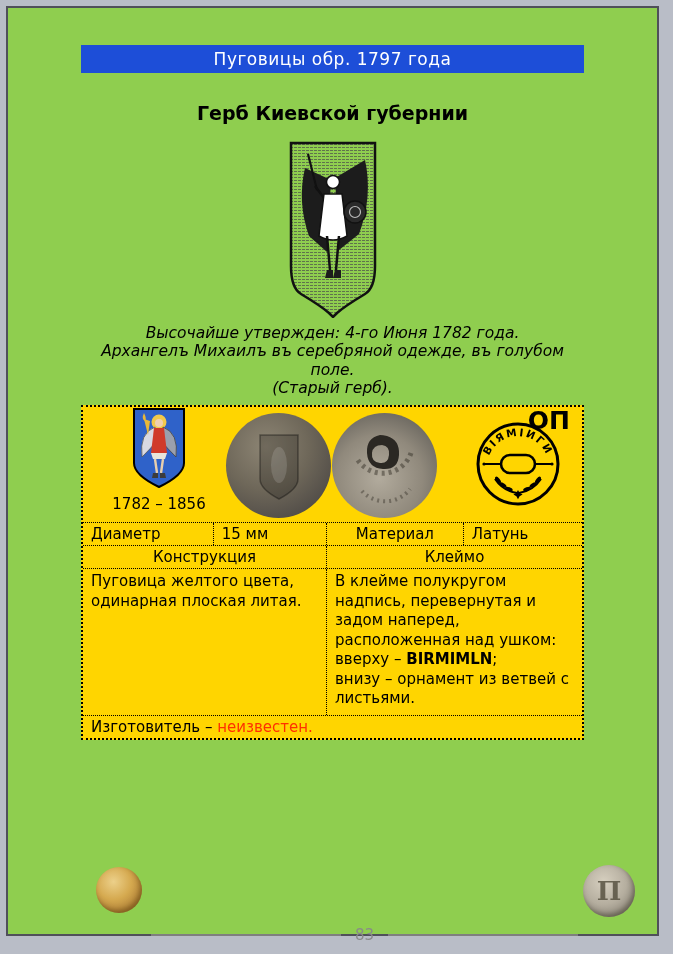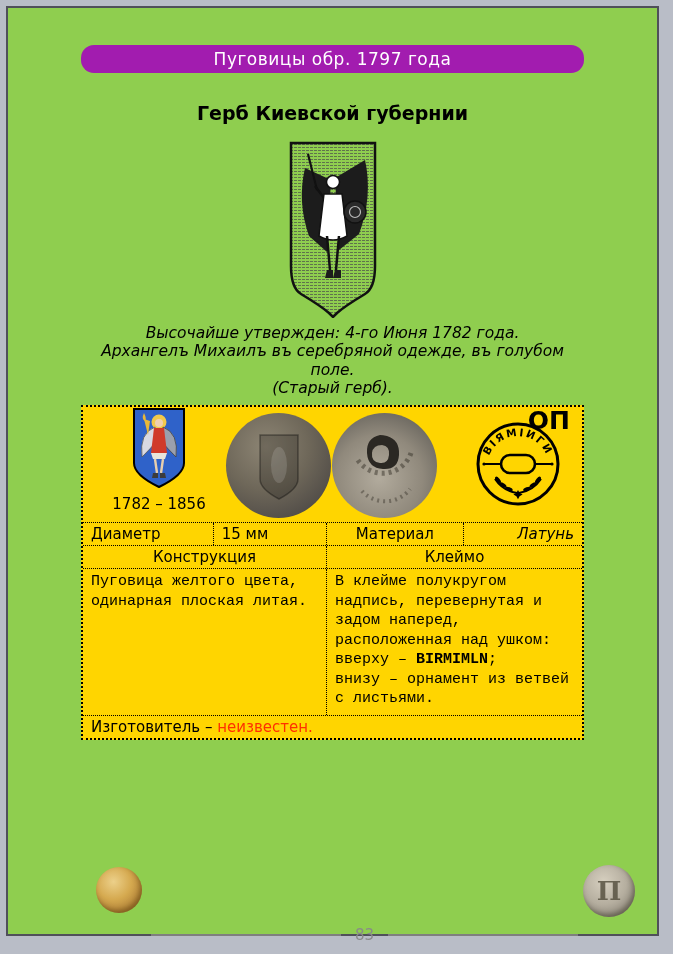--- a/index.html
+++ b/index.html
@@ -14,22 +14,22 @@
     margin:6px 8px 14px 6px;
     width:653px;height:930px;
     background:#8fce4f;
     border:2px solid #50505a;
     box-sizing:border-box;
   }
   .content{width:503px;margin:0 auto;position:relative;}
   
   .header-bar{
     margin-top:37px;height:28px;
-    background:#a21caf;
-    display:flex;align-items:center;justify-content:center;border-radius:13px;
+    background:#1d4ed8;
+    display:flex;align-items:center;justify-content:center;
   }
   .header-bar span{
     color:#ffffff;font-size:17px;letter-spacing:0.5px;
   }
   
   .section-title{
     margin-top:29px;text-align:center;
     font-size:19px;font-weight:bold;color:#000;
   }
   
@@ -67,25 +67,25 @@
     background:radial-gradient(circle at 45% 62%, #b2ab9d, #90897c 50%, #6b675f 80%, #4d4a44 100%);
   }
   .drawing-wrap{position:absolute;left:392px;top:14px;width:86px;height:86px;}
   
   .trow{display:flex;border-top:1px dotted #000;}
   .tcell{box-sizing:border-box;font-size:15px;color:#000;padding:2px 8px;}
   .tcell + .tcell{border-left:1px dotted #000;}
   .r1 .c1{width:26%;text-align:left;}
   .r1 .c2{width:22.7%;text-align:left;}
   .r1 .c3{width:27.4%;text-align:center;}
-  .r1 .c4{width:23.9%;text-align:right;font-style:italic;}
+  .r1 .c4{width:23.9%;text-align:left;}
   .r2 .left,.r3 .left{width:48.7%;}
   .r2 .right,.r3 .right{width:51.3%;}
   .r2 .tcell{text-align:center;}
-  .r3 .tcell{padding:3px 8px 6px 8px;line-height:1.3;font-family:Liberation Mono, monospace;}
+  .r3 .tcell{padding:3px 8px 6px 8px;line-height:1.3;}
   .r3 p{margin:0;}
   .r4 .tcell{width:100%;}
   .red{color:#ff3000;}
   b{font-weight:bold;}
   
   .footer-row{
     position:absolute;left:143px;top:918px;width:427px;
     display:flex;align-items:center;gap:14px;
   }
   .rule{flex:1;height:2px;background:#7f7f7f;}

